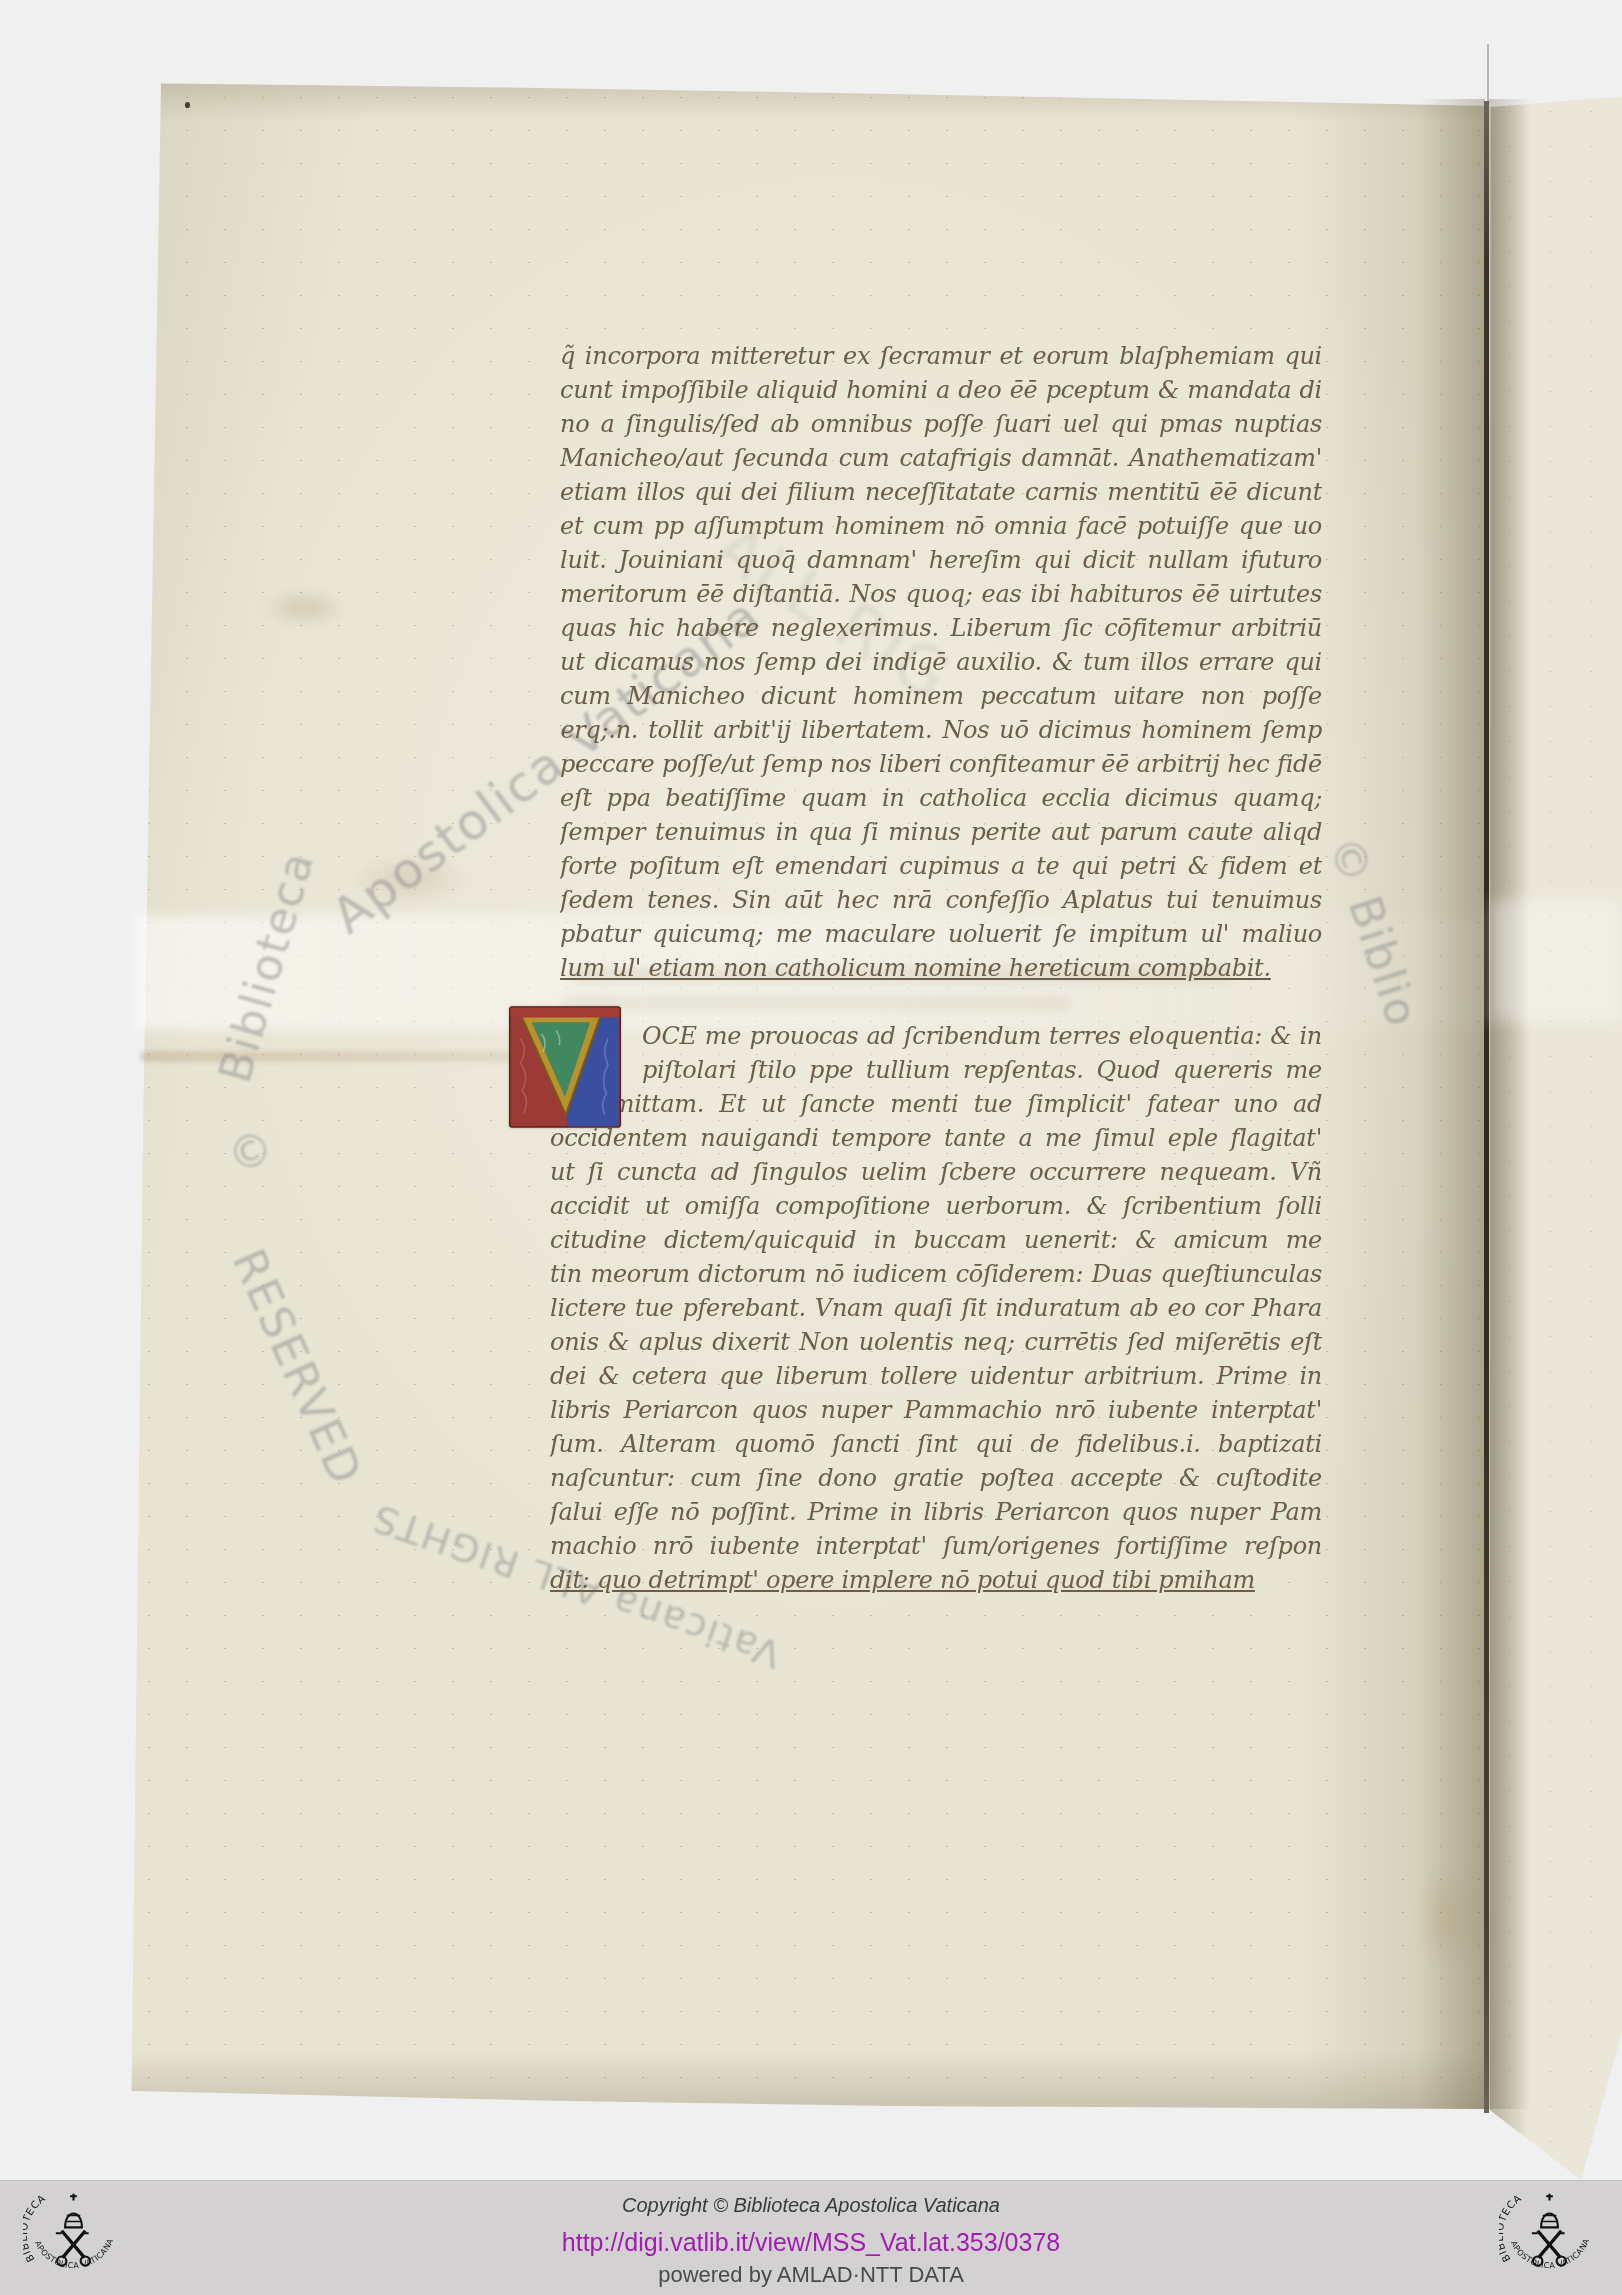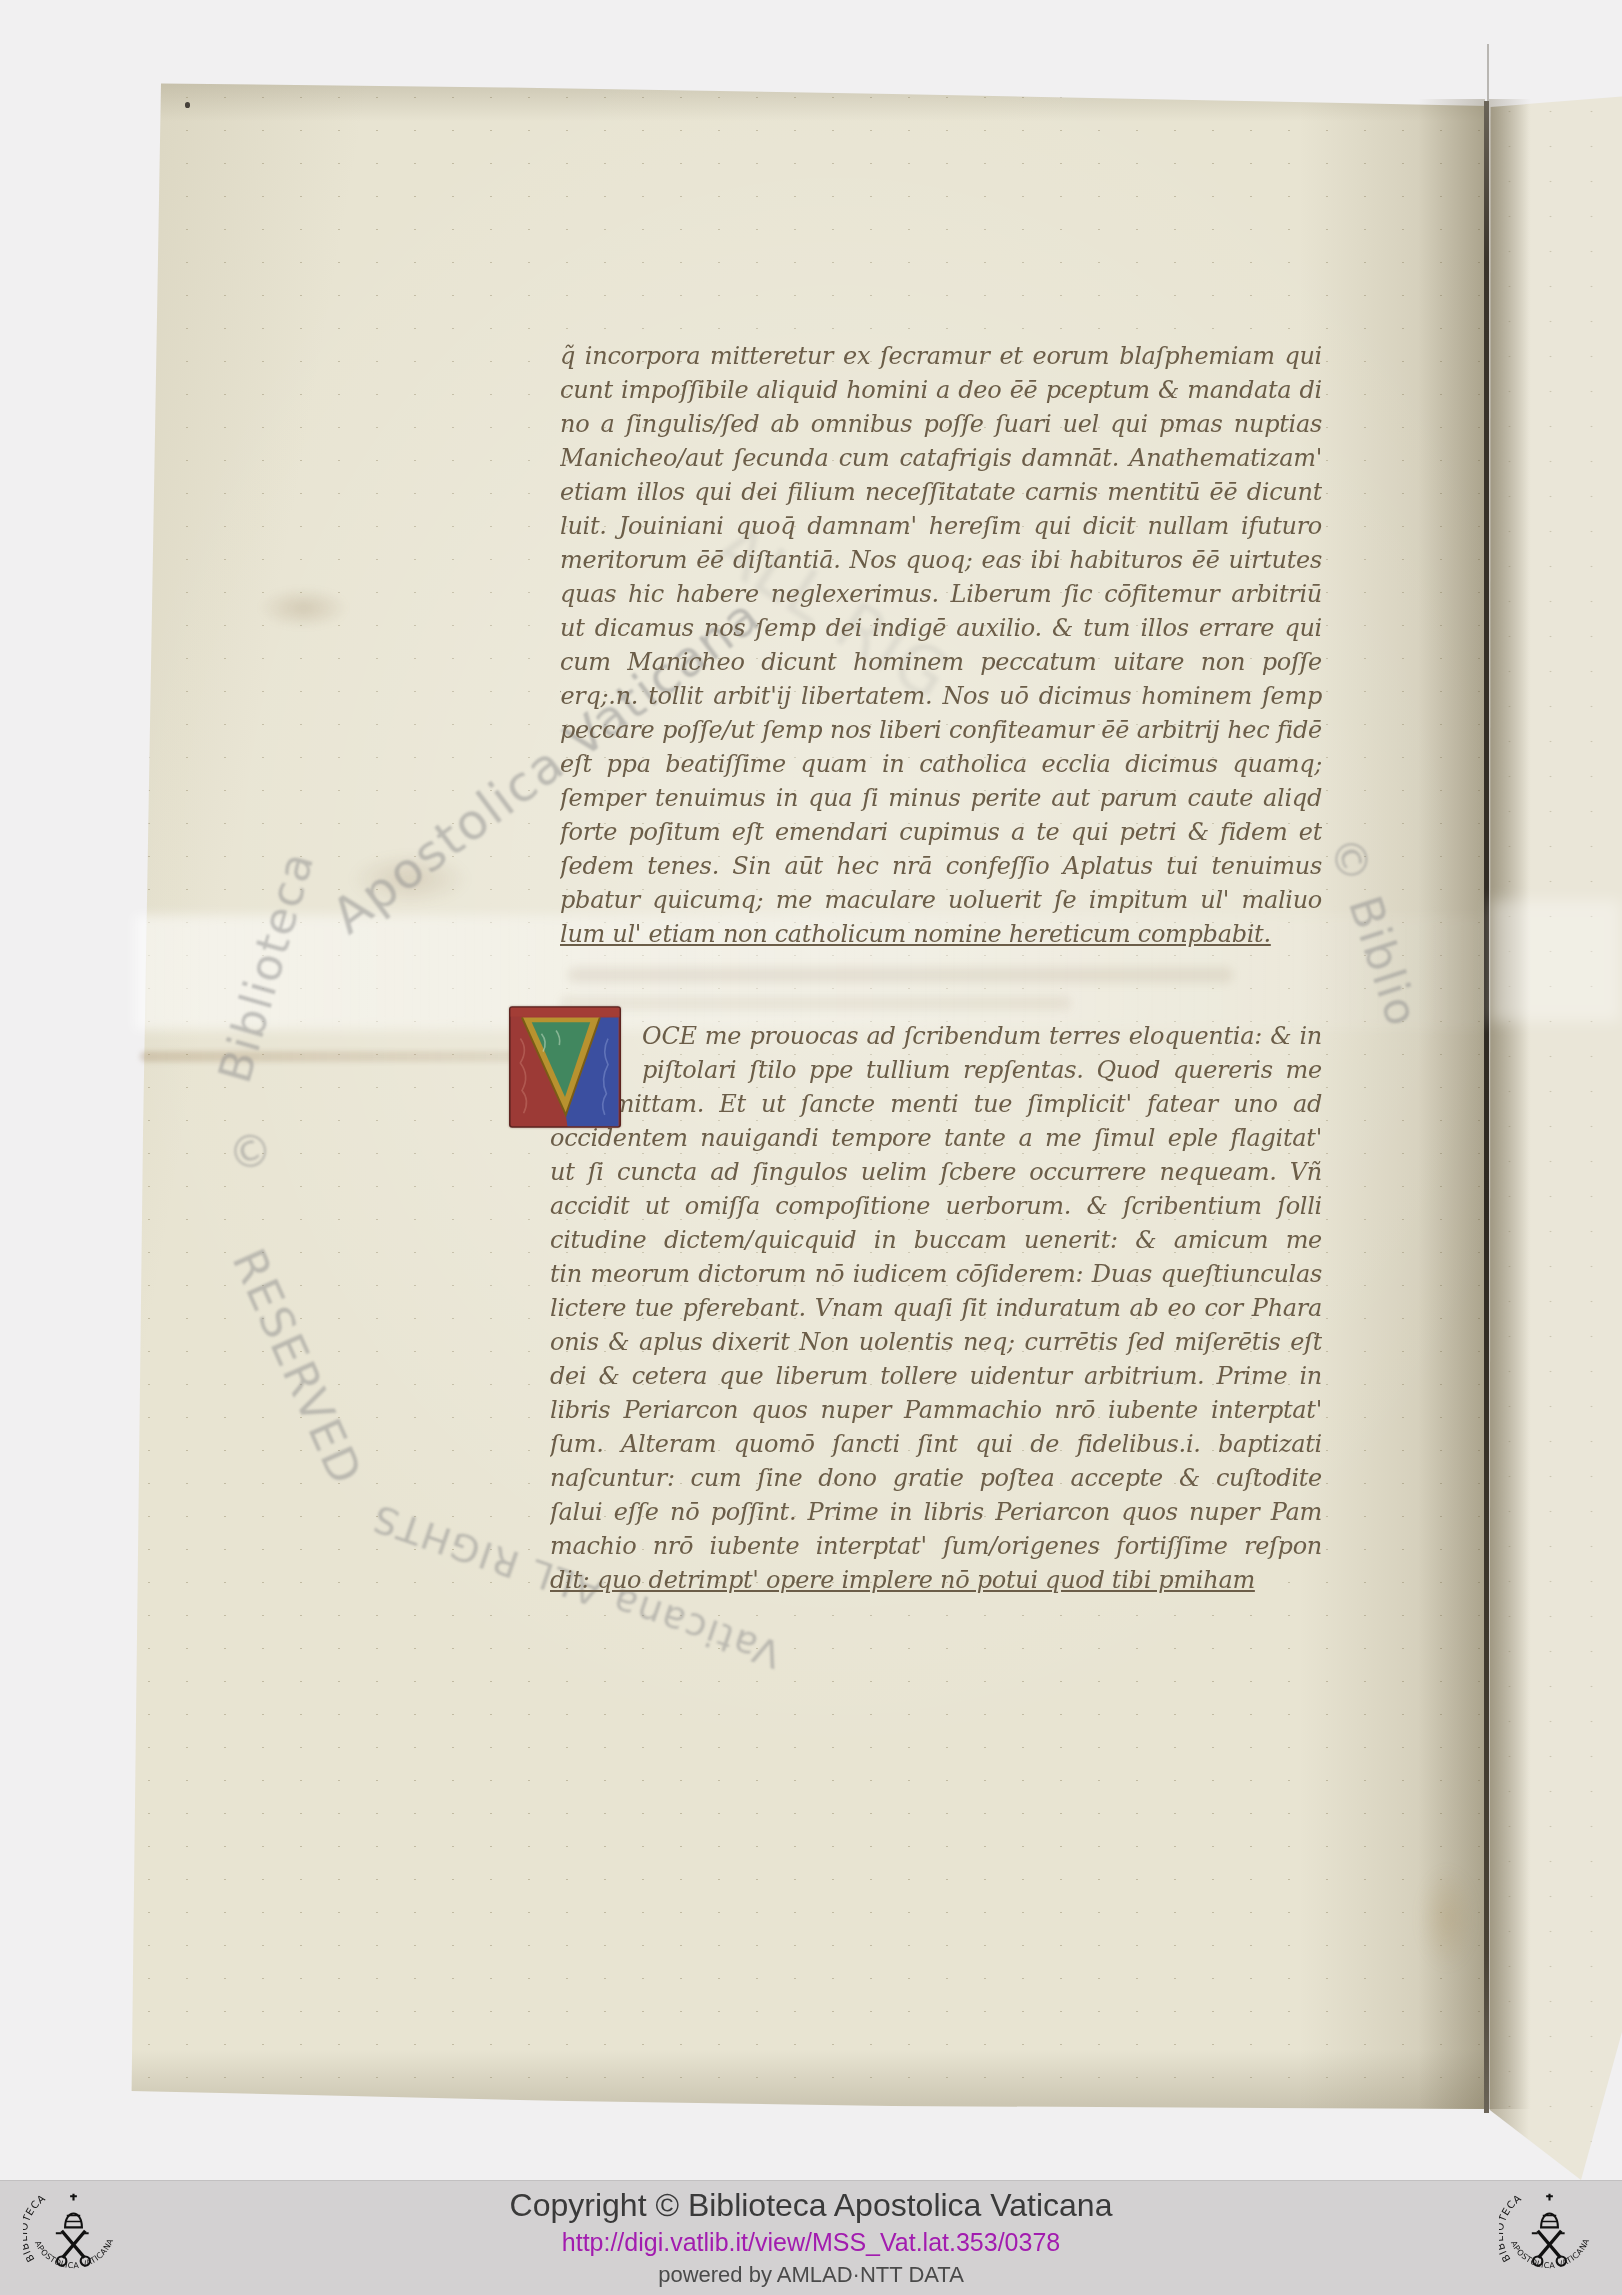--- a/index.html
+++ b/index.html
@@ -80,21 +80,21 @@
   .mline.outdent{text-indent:-36px;}
 
   
   .initial{position:absolute;left:509px;top:1006px;width:112px;height:122px;
     filter:drop-shadow(0 0.8px 0.8px rgba(80,50,40,0.4));}
 
   
   .footer{position:absolute;left:0;top:2180px;width:1622px;height:115px;background:#d3d1d2;
     border-top:0.8px solid #c2c0c1;}
   .footer-center{position:absolute;left:0;top:4.9px;width:100%;text-align:center;color:#3a3a3a;}
-  .f-copy{font-size:32px;line-height:39px;font-weight:400;}
+  .f-copy{font-size:20px;line-height:39px;font-weight:400;font-style:italic;}
   .f-url{font-size:25px;line-height:34px;color:#a21caf;}
   .f-powered{font-size:22px;line-height:32px;color:#4a4a4a;}
   .logo{position:absolute;top:2187px;width:101px;height:101px;}
   .logo.left{left:23px;}
   .logo.right{left:1499px;}
 </style>
 </head>
 <body>
 
 <div class="screen">
@@ -125,20 +125,21 @@
     <span class="wm wm-bottom">Vaticana ALL RIGHTS</span>
     <span class="wm wm-right">© Biblio</span>
   </div>
 
   <div class="para para1" id="para1">
       <div class="mline">q̃ incorpora mitteretur ex ſecramur et eorum blaſphemiam qui di</div>
       <div class="mline">cunt impoſſibile aliquid homini a deo ēē pceptum &amp; mandata di</div>
       <div class="mline">no a ſingulis/ſed ab omnibus poſſe ſuari uel qui pmas nuptias cū.</div>
       <div class="mline">Manicheo/aut ſecunda cum catafrigis damnāt. Anathematizam'</div>
       <div class="mline">etiam illos qui dei filium neceſſitatate carnis mentitū ēē dicunt</div>
+      <div class="mline">et cum pp aſſumptum hominem nō omnia facē potuiſſe que uo</div>
       <div class="mline">luit. Jouiniani quoq̄ damnam' hereſim qui dicit nullam ifuturo</div>
       <div class="mline">meritorum ēē diſtantiā. Nos quoq; eas ibi habituros ēē uirtutes</div>
       <div class="mline">quas hic habere neglexerimus. Liberum ſic cōfitemur arbitriū</div>
       <div class="mline">ut dicamus nos ſemp dei indigē auxilio. &amp; tum illos errare qui</div>
       <div class="mline">cum Manicheo dicunt hominem peccatum uitare non poſſe</div>
       <div class="mline outdent">V terq;.n. tollit arbit'ij libertatem. Nos uō dicimus hominem ſemp</div>
       <div class="mline">peccare poſſe/ut ſemp nos liberi confiteamur ēē arbitrij hec fidē</div>
       <div class="mline">eſt ppa beatiſſime quam in catholica ecclia dicimus quamq;</div>
       <div class="mline">ſemper tenuimus in qua ſi minus perite aut parum caute aliqd</div>
       <div class="mline">forte poſitum eſt emendari cupimus a te qui petri &amp; fidem et</div>

